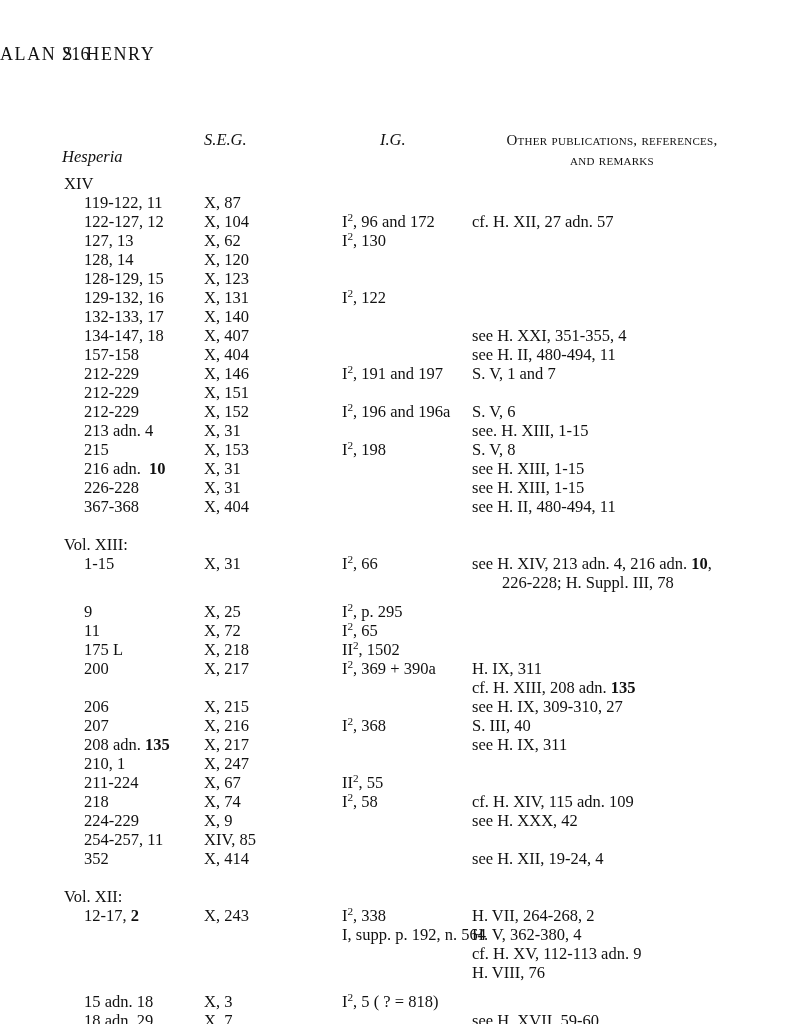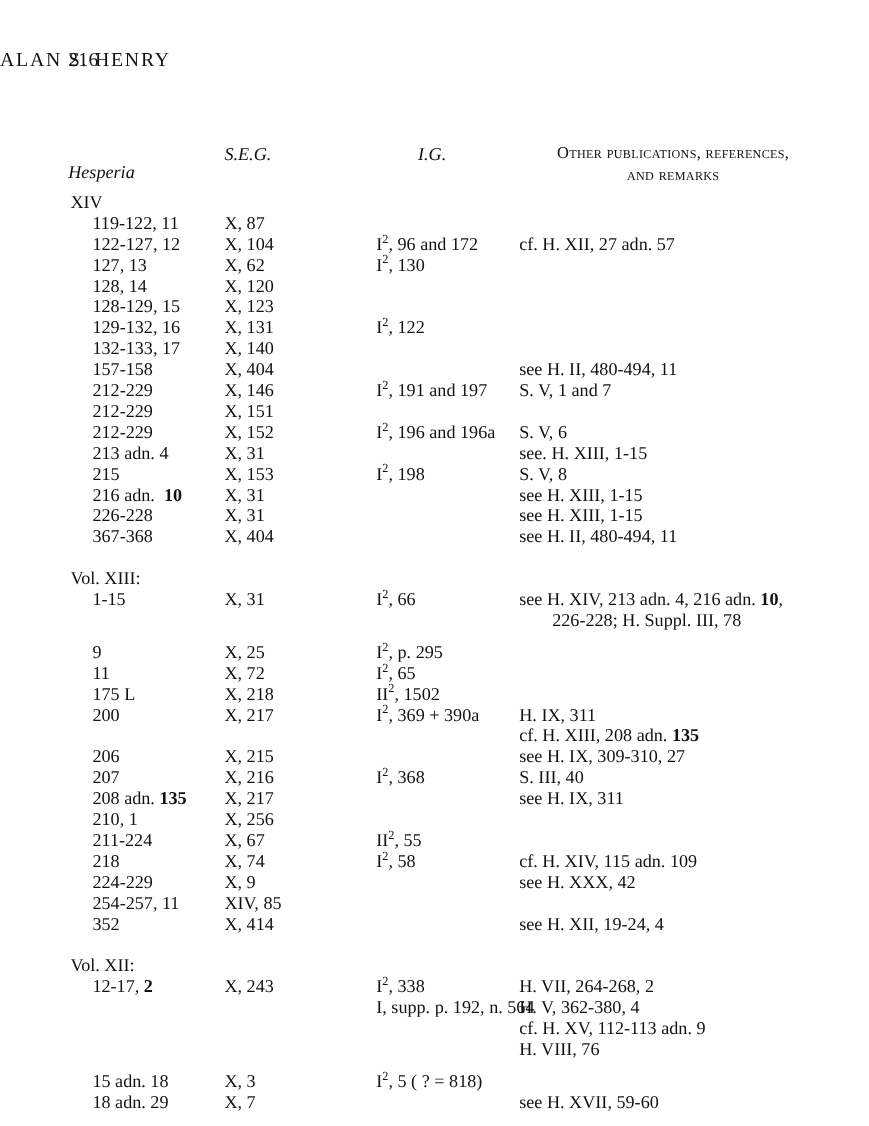--- a/index.html
+++ b/index.html
@@ -174,20 +174,26 @@
         <span class="c3">I<sup>2</sup>, 122</span>
         <span class="c4"></span>
       </div>
       <div class="row">
         <span class="c1">132-133, 17</span>
         <span class="c2">X, 140</span>
         <span class="c3"></span>
         <span class="c4"></span>
       </div>
       <div class="row">
+        <span class="c1">134-147, 18</span>
+        <span class="c2">X, 407</span>
+        <span class="c3"></span>
+        <span class="c4">see H. XXI, 351-355, 4</span>
+      </div>
+      <div class="row">
         <span class="c1">157-158</span>
         <span class="c2">X, 404</span>
         <span class="c3"></span>
         <span class="c4">see H. II, 480-494, 11</span>
       </div>
       <div class="row">
         <span class="c1">212-229</span>
         <span class="c2">X, 146</span>
         <span class="c3">I<sup>2</sup>, 191 and 197</span>
         <span class="c4">S. V, 1 and 7</span>
@@ -290,21 +296,21 @@
         <span class="c4">S. III, 40</span>
       </div>
       <div class="row">
         <span class="c1">208 adn. <b>135</b></span>
         <span class="c2">X, 217</span>
         <span class="c3"></span>
         <span class="c4">see H. IX, 311</span>
       </div>
       <div class="row">
         <span class="c1">210, 1</span>
-        <span class="c2">X, 256</span>
+        <span class="c2">X, 247</span>
         <span class="c3"></span>
         <span class="c4"></span>
       </div>
       <div class="row">
         <span class="c1">211-224</span>
         <span class="c2">X, 67</span>
         <span class="c3">II<sup>2</sup>, 55</span>
         <span class="c4"></span>
       </div>
       <div class="row">

